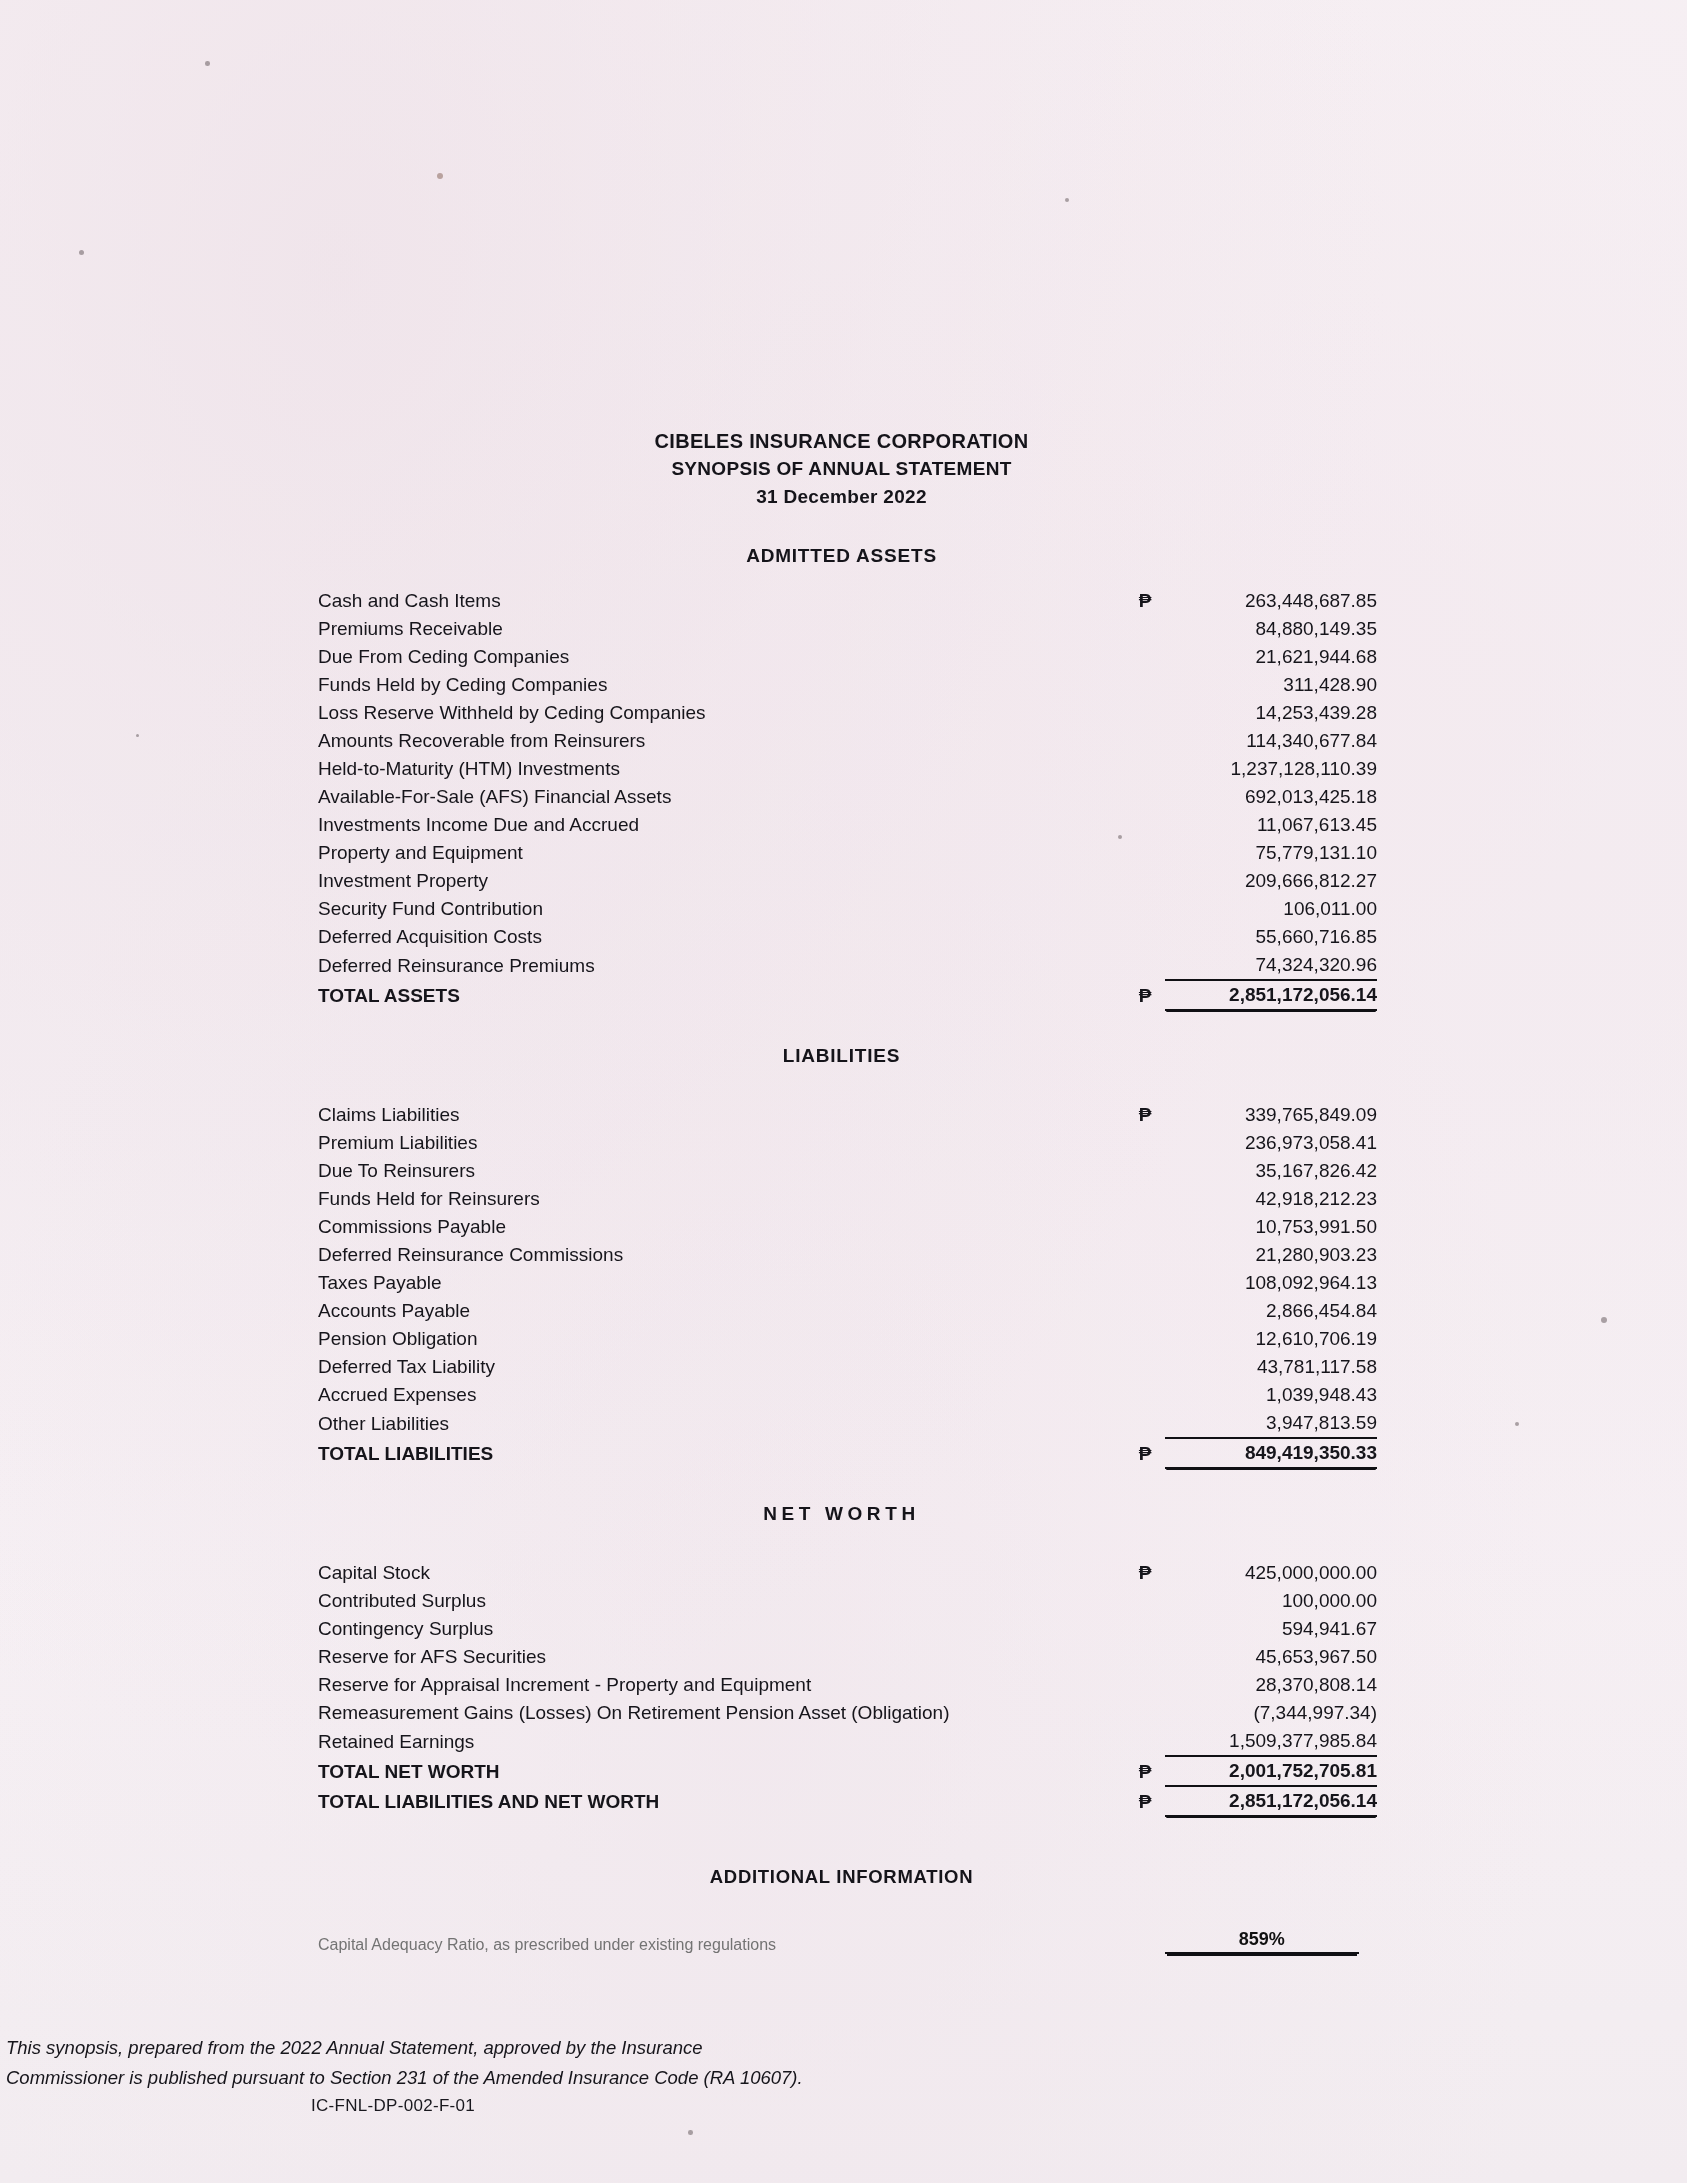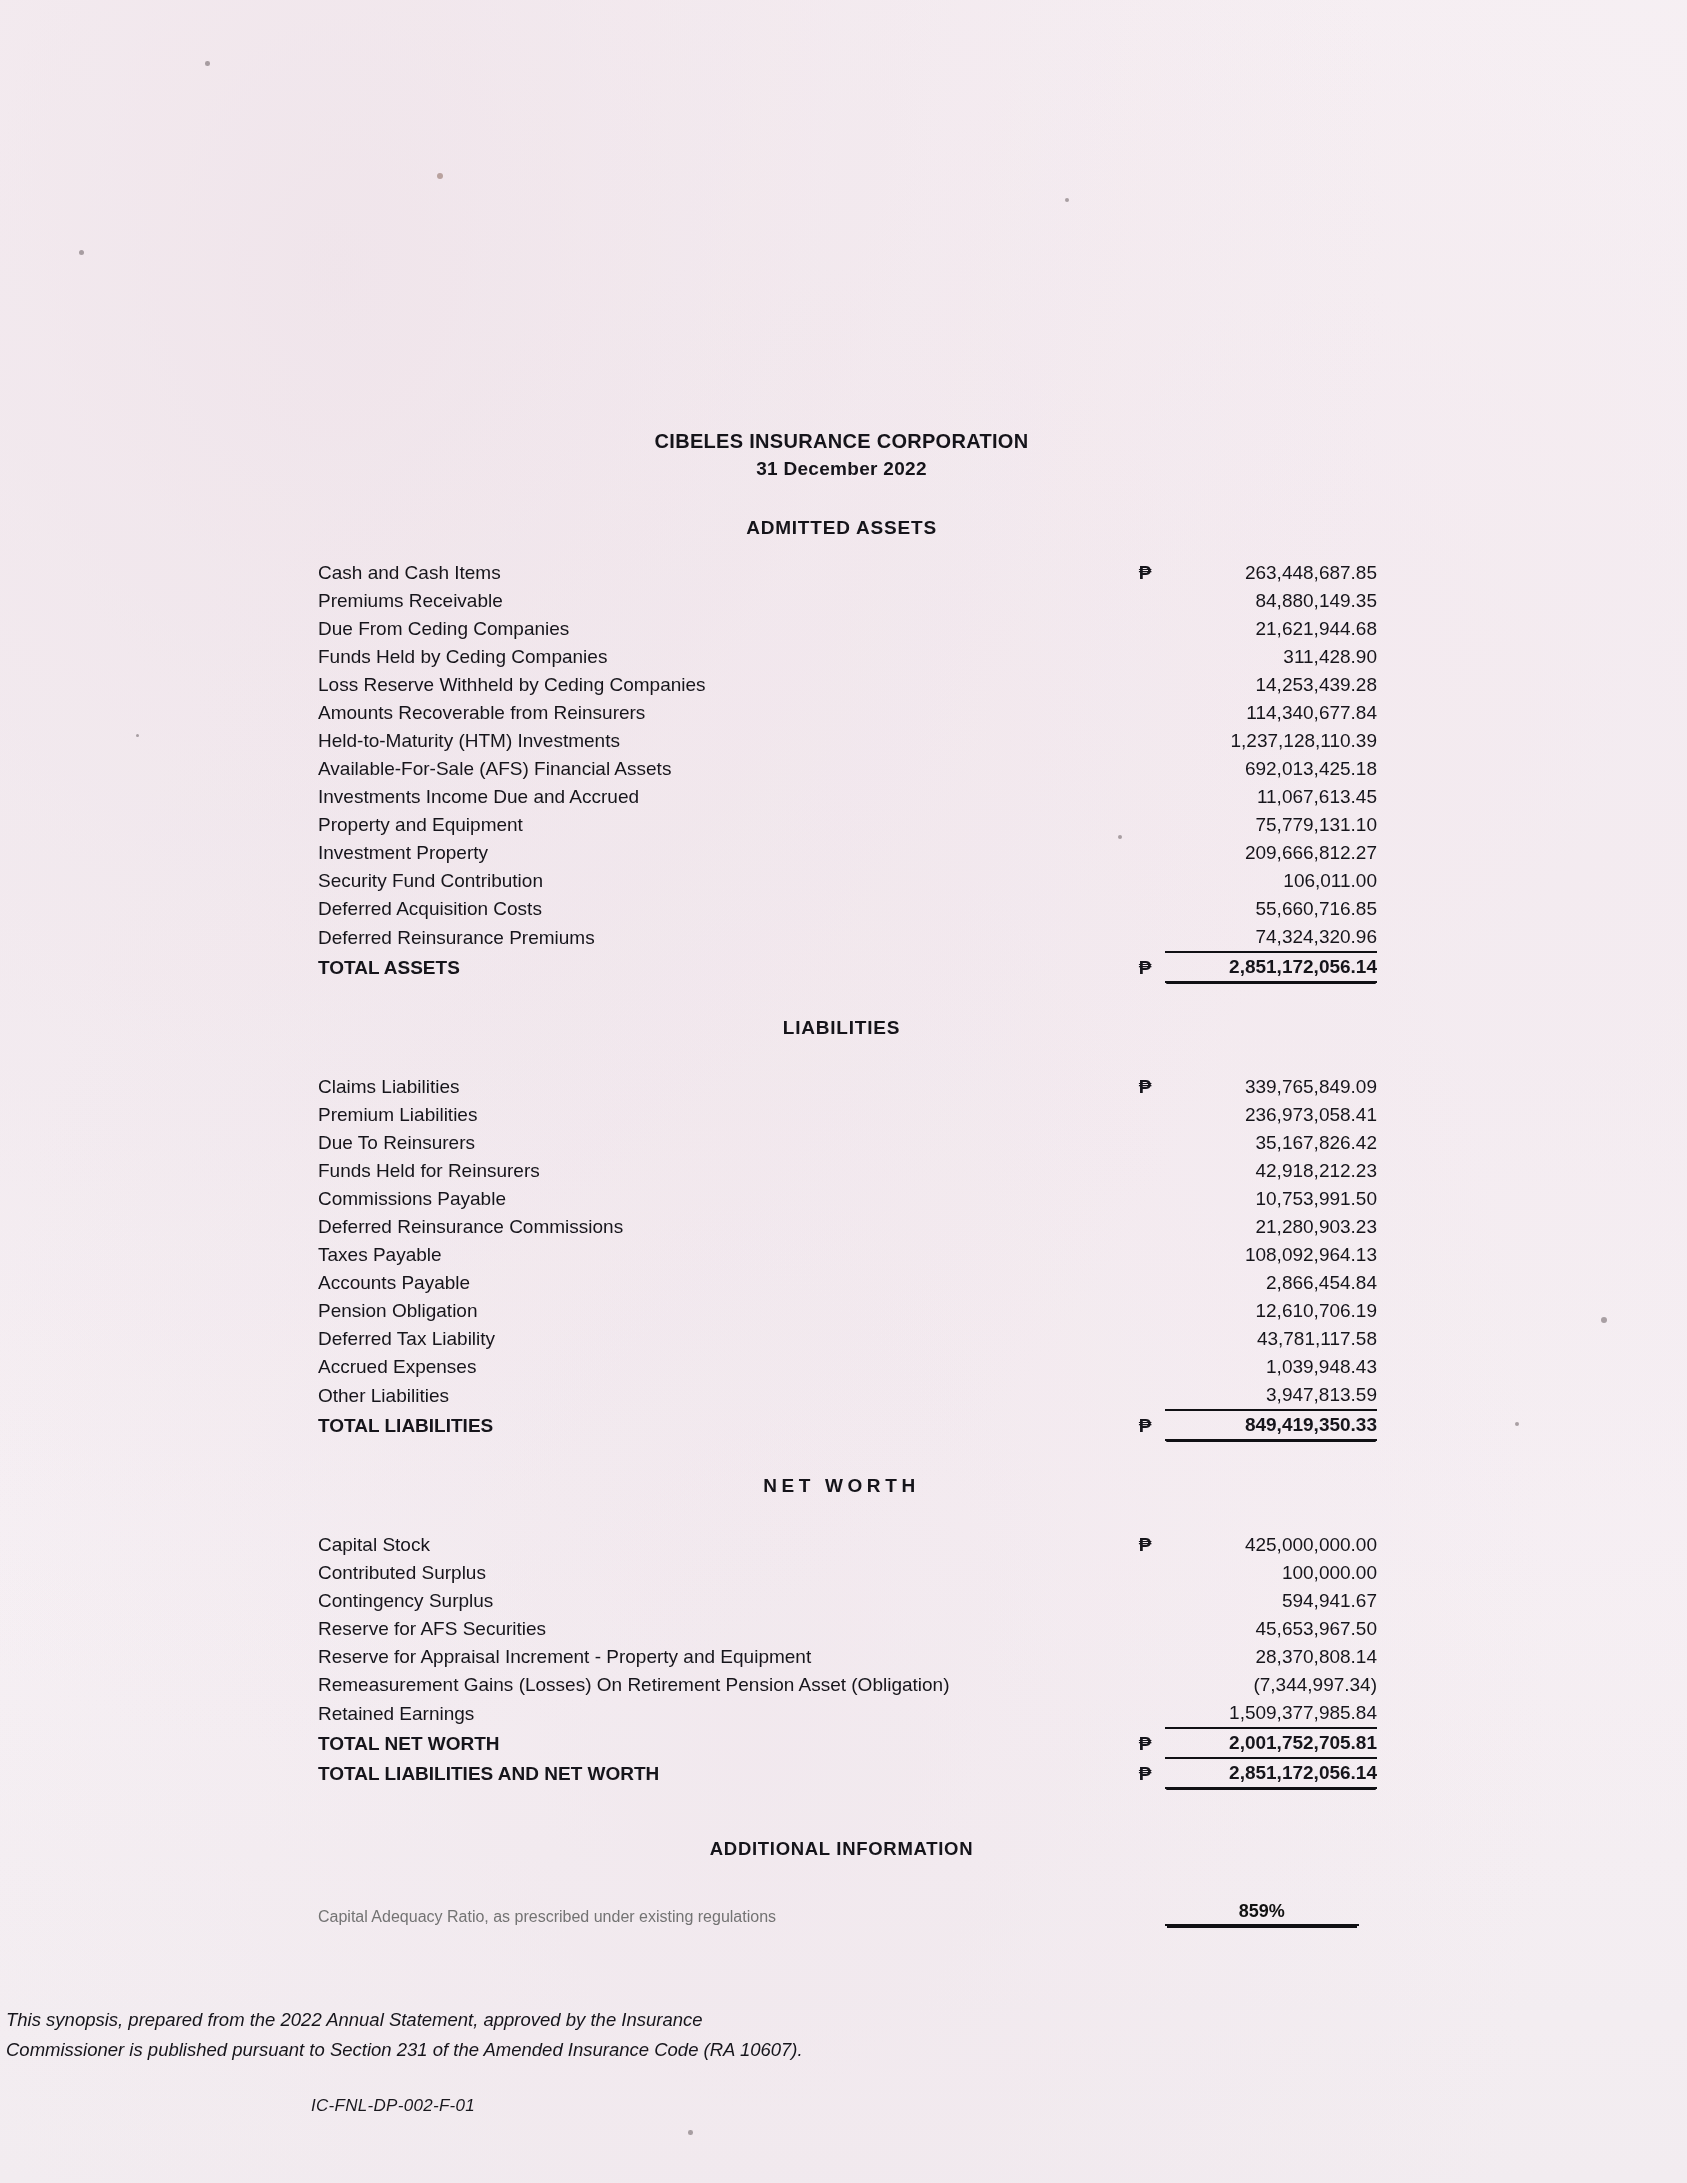--- a/index.html
+++ b/index.html
@@ -137,21 +137,20 @@
     margin-top: 79px;
     font-style: italic;
     font-size: 18.5px;
     line-height: 30px;
     color: #16151b;
   }
   .formcode {
     position: absolute;
     left: 311px;
     top: 2096px;
-    font-style: italic;
     font-size: 17px;
     color: #19181e;
     letter-spacing: 0.3px;
   }
 </style>
 </head>
 <body>
 
 <div class="page">
   <div class="speck" style="left:205px;top:61px;width:4.6px;height:4.6px;"></div>
@@ -162,20 +161,21 @@
   <div class="speck" style="left:1515px;top:1422px;width:4px;height:4px;"></div>
   <div class="speck" style="left:688px;top:2130px;width:4.6px;height:4.6px;"></div>
   <div class="speck" style="left:136px;top:734px;width:3.3px;height:3.3px;"></div>
   <div class="speck" style="left:1118px;top:835px;width:4px;height:4px;"></div>
 </div>
 
 <div class="content">
 
   <div class="title-block">
     <div class="title-line">CIBELES INSURANCE CORPORATION</div>
+    <div class="title-line sub">SYNOPSIS OF ANNUAL STATEMENT</div>
     <div class="title-line sub">31 December 2022</div>
   </div>
 
   <div class="spacer-md"></div>
   <div class="section-head">ADMITTED ASSETS</div>
   <div class="spacer-sm"></div>
 
   <table class="fin">
     <tbody>
         <tr>

